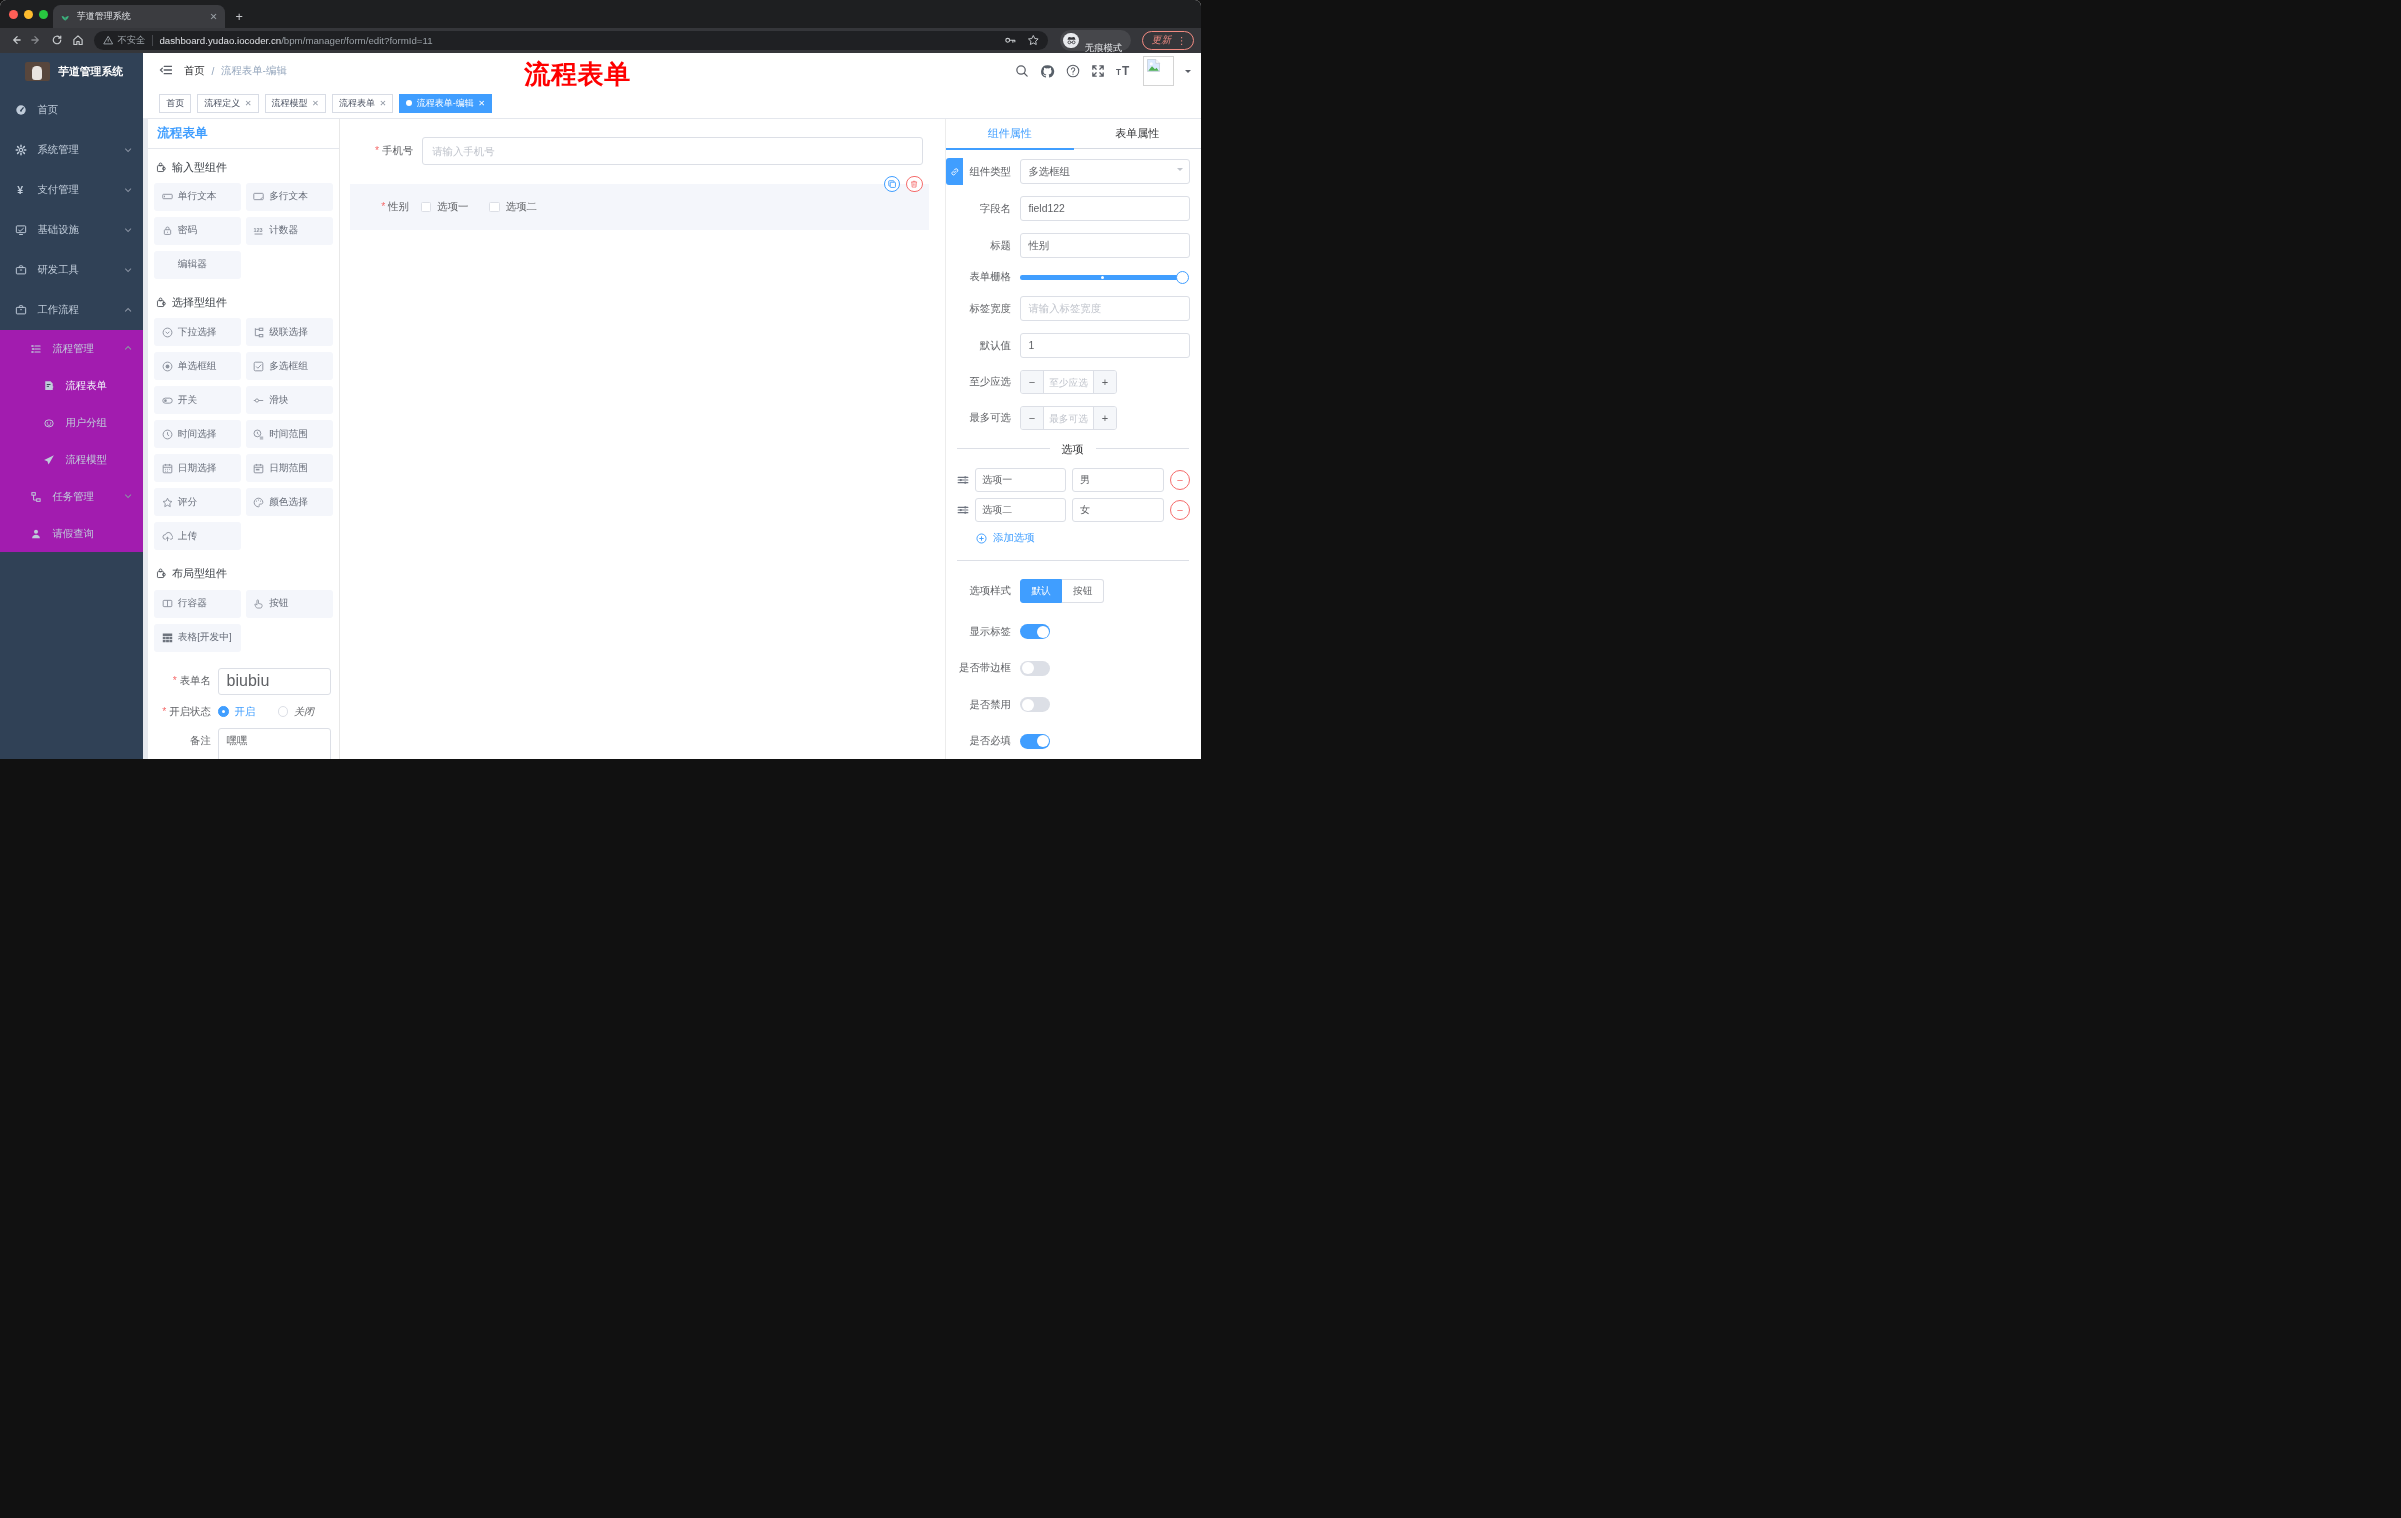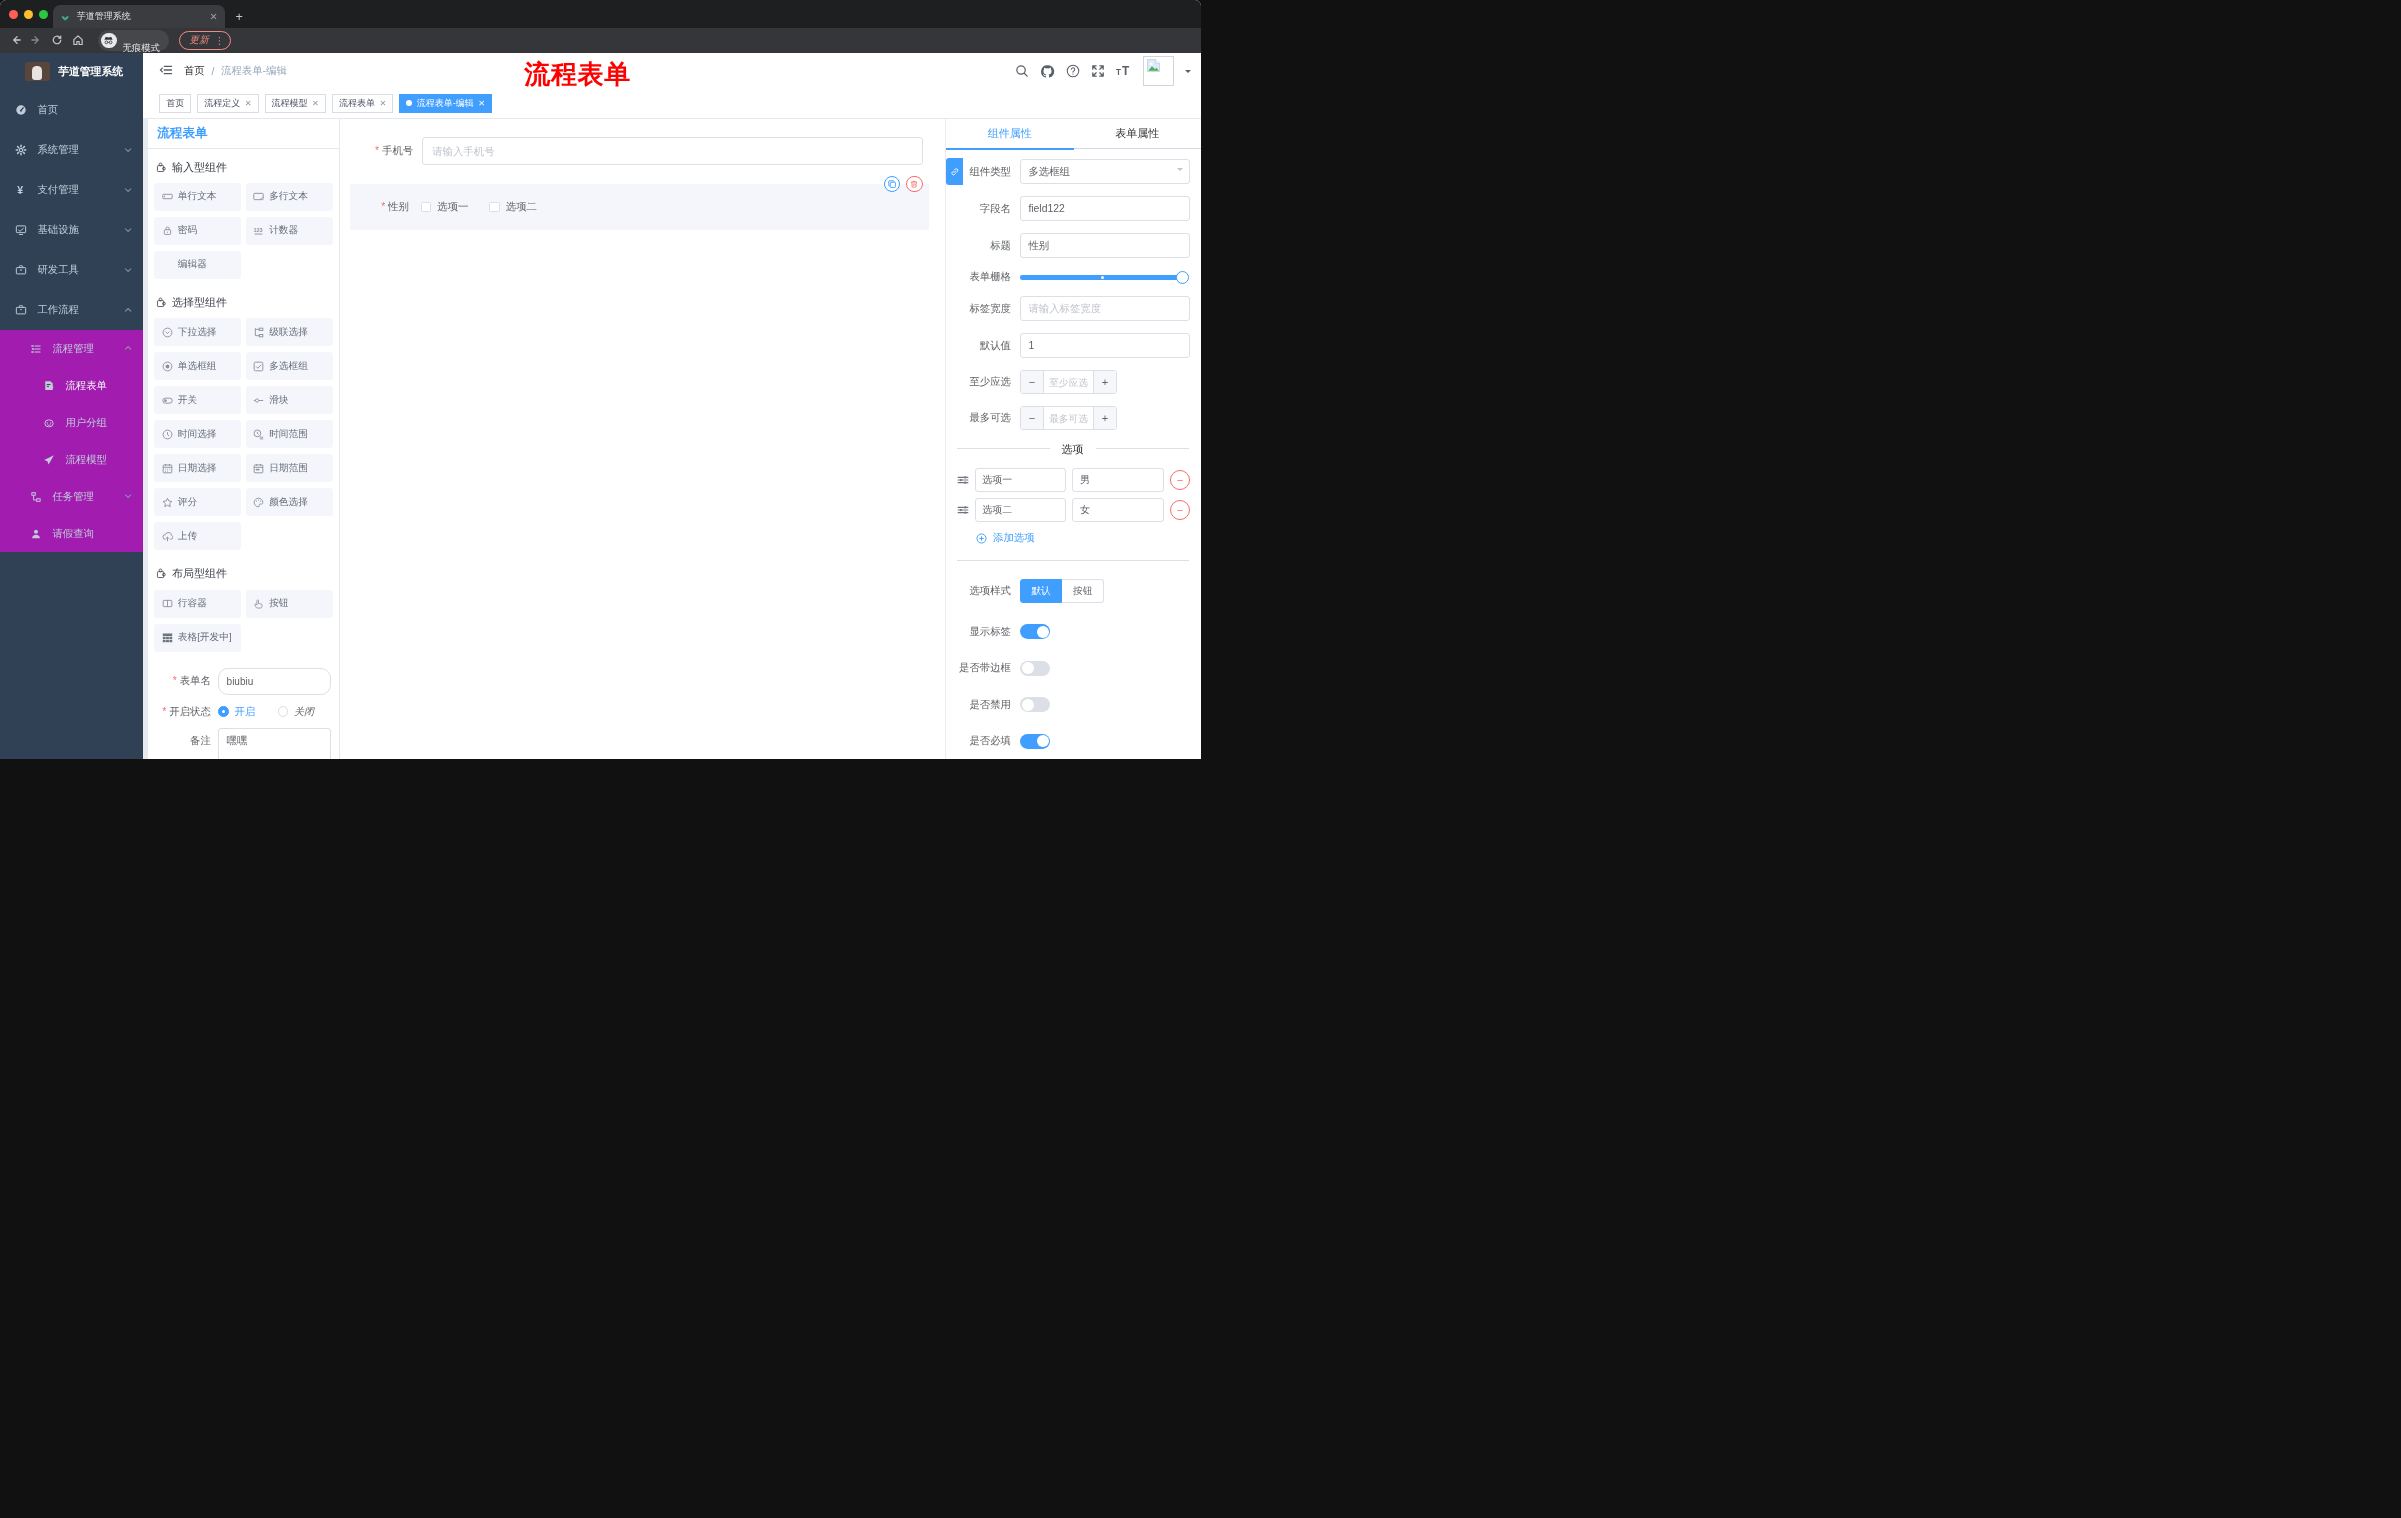--- a/index.html
+++ b/index.html
@@ -88,21 +88,21 @@
   .pgrid { display:grid; grid-template-columns:1fr 1fr; gap:6px 4.5px; margin-bottom:16.3px; }
   .pill { height:28px; background:#f4f6fb; border-radius:3px; display:flex; align-items:center; gap:5.2px;
     padding:0 6px 0 7.4px; font-size:9.7px; color:#666c78; cursor:grab; }
   .pill .sic { color:#8d939e; }
   .pill-spacer { width:11px; flex:none; }
 
   .lform-row { display:flex; align-items:center; margin:0 1.5px 9.7px 0; }
   .lform-row.top { align-items:flex-start; }
   .llab { width:64px; flex:none; text-align:right; padding-right:7.4px; font-size:10.4px; color:#606266; }
   .req::before { content:"* "; color:#f56c6c; }
-  .lin { flex:1; height:27px; border:0.7px solid #dcdfe6; border-radius:10px; padding:0 7.4px; font-size:10px; color:#606266; background:#fff; width:100%; }
+  .lin { flex:1; height:27px; border:0.7px solid #dcdfe6; border-radius:3px; padding:0 7.4px; font-size:16px; color:#606266; background:#fff; width:100%; }
   .ltextarea { flex:1; height:48px; border:0.7px solid #dcdfe6; border-radius:3px; padding:4.5px 7.4px; font-size:10.4px;
     color:#606266; resize:none; font-family:inherit; position:relative; }
   .radio-row { display:flex; align-items:center; gap:6px; }
   .rdo { width:10.4px; height:10.4px; border-radius:50%; border:0.7px solid #dcdfe6; background:#fff; position:relative; flex:none; }
   .rdo.sel { background:#409eff; border-color:#409eff; }
   .rdo.sel::after { content:""; position:absolute; left:3px; top:3px; width:3px; height:3px; border-radius:50%; background:#fff; }
   .rlab-on { color:#409eff; font-size:10.4px; margin-right:16.3px; }
   .rlab-off { color:#606266; font-size:10px;font-style:italic; }
 
   
@@ -210,20 +210,39 @@
     <span class="nav-ic">
       <svg class="sic" width="12" height="12" viewBox="0 0 16 16" fill="none" stroke="currentColor" stroke-width="1.6" stroke-linecap="round">
           <path d="M13 8a5 5 0 1 1-1.6-3.7M13 2.8v2.7h-2.7"></path>
         </svg>
       </span>
     <span class="nav-ic">
       <svg class="sic" width="12" height="12" viewBox="0 0 16 16" fill="none" stroke="currentColor" stroke-width="1.6" stroke-linejoin="round">
           <path d="M2.5 7.5 8 2.5l5.5 5V14h-4v-4h-3v4h-4z"></path>
         </svg>
       </span>
+    <div class="urlpill">
+      <svg width="10.4" height="10.4" viewBox="0 0 14 14" fill="none" stroke="#9aa0a6" stroke-width="1.3" stroke-linejoin="round">
+          <path d="M7 1.8 13 12H1z"></path>
+          <path d="M7 5.5V9M7 10.4v.2"></path>
+        </svg>
+      <span class="sec-label">不安全</span>
+      <span class="url-div"></span>
+      <span class="url-host">dashboard.yudao.iocoder.cn</span>
+        <span class="url-path">/bpm/manager/form/edit?formId=11</span>
+      <span class="pill-right">
+        <svg width="12.6" height="12.6" viewBox="0 0 17 17" fill="none" stroke="#c7cacd" stroke-width="1.5" stroke-linecap="round">
+            <circle cx="5" cy="8.5" r="2.6"></circle>
+            <path d="M7.6 8.5h7M12 8.5v2.6M14.6 8.5v2"></path>
+          </svg>
+        <svg width="12.6" height="12.6" viewBox="0 0 17 17" fill="none" stroke="#c7cacd" stroke-width="1.3" stroke-linejoin="round">
+            <path d="M8.5 2l2 4.1 4.5.6-3.3 3.1.8 4.4-4-2.1-4 2.1.8-4.4L2 6.7l4.5-.6z"></path>
+          </svg>
+      </span>
+    </div>
     <div class="incog">
       <span class="incog-circ">
         <svg width="11" height="11" viewBox="0 0 15 15" fill="#35363a">
             <path d="M2 6.5h11l-1.2-3.2a1 1 0 0 0-1.2-.6L7.5 3.5 4.4 2.7a1 1 0 0 0-1.2.6z"></path>
             <circle cx="4.6" cy="10" r="1.9" fill="none" stroke="#35363a" stroke-width="1.1"></circle>
             <circle cx="10.4" cy="10" r="1.9" fill="none" stroke="#35363a" stroke-width="1.1"></circle>
             <path d="M6.5 10h2" stroke="#35363a" stroke-width="1.1"></path>
           </svg>
         </span>
       <span class="incog-label">无痕模式</span>

